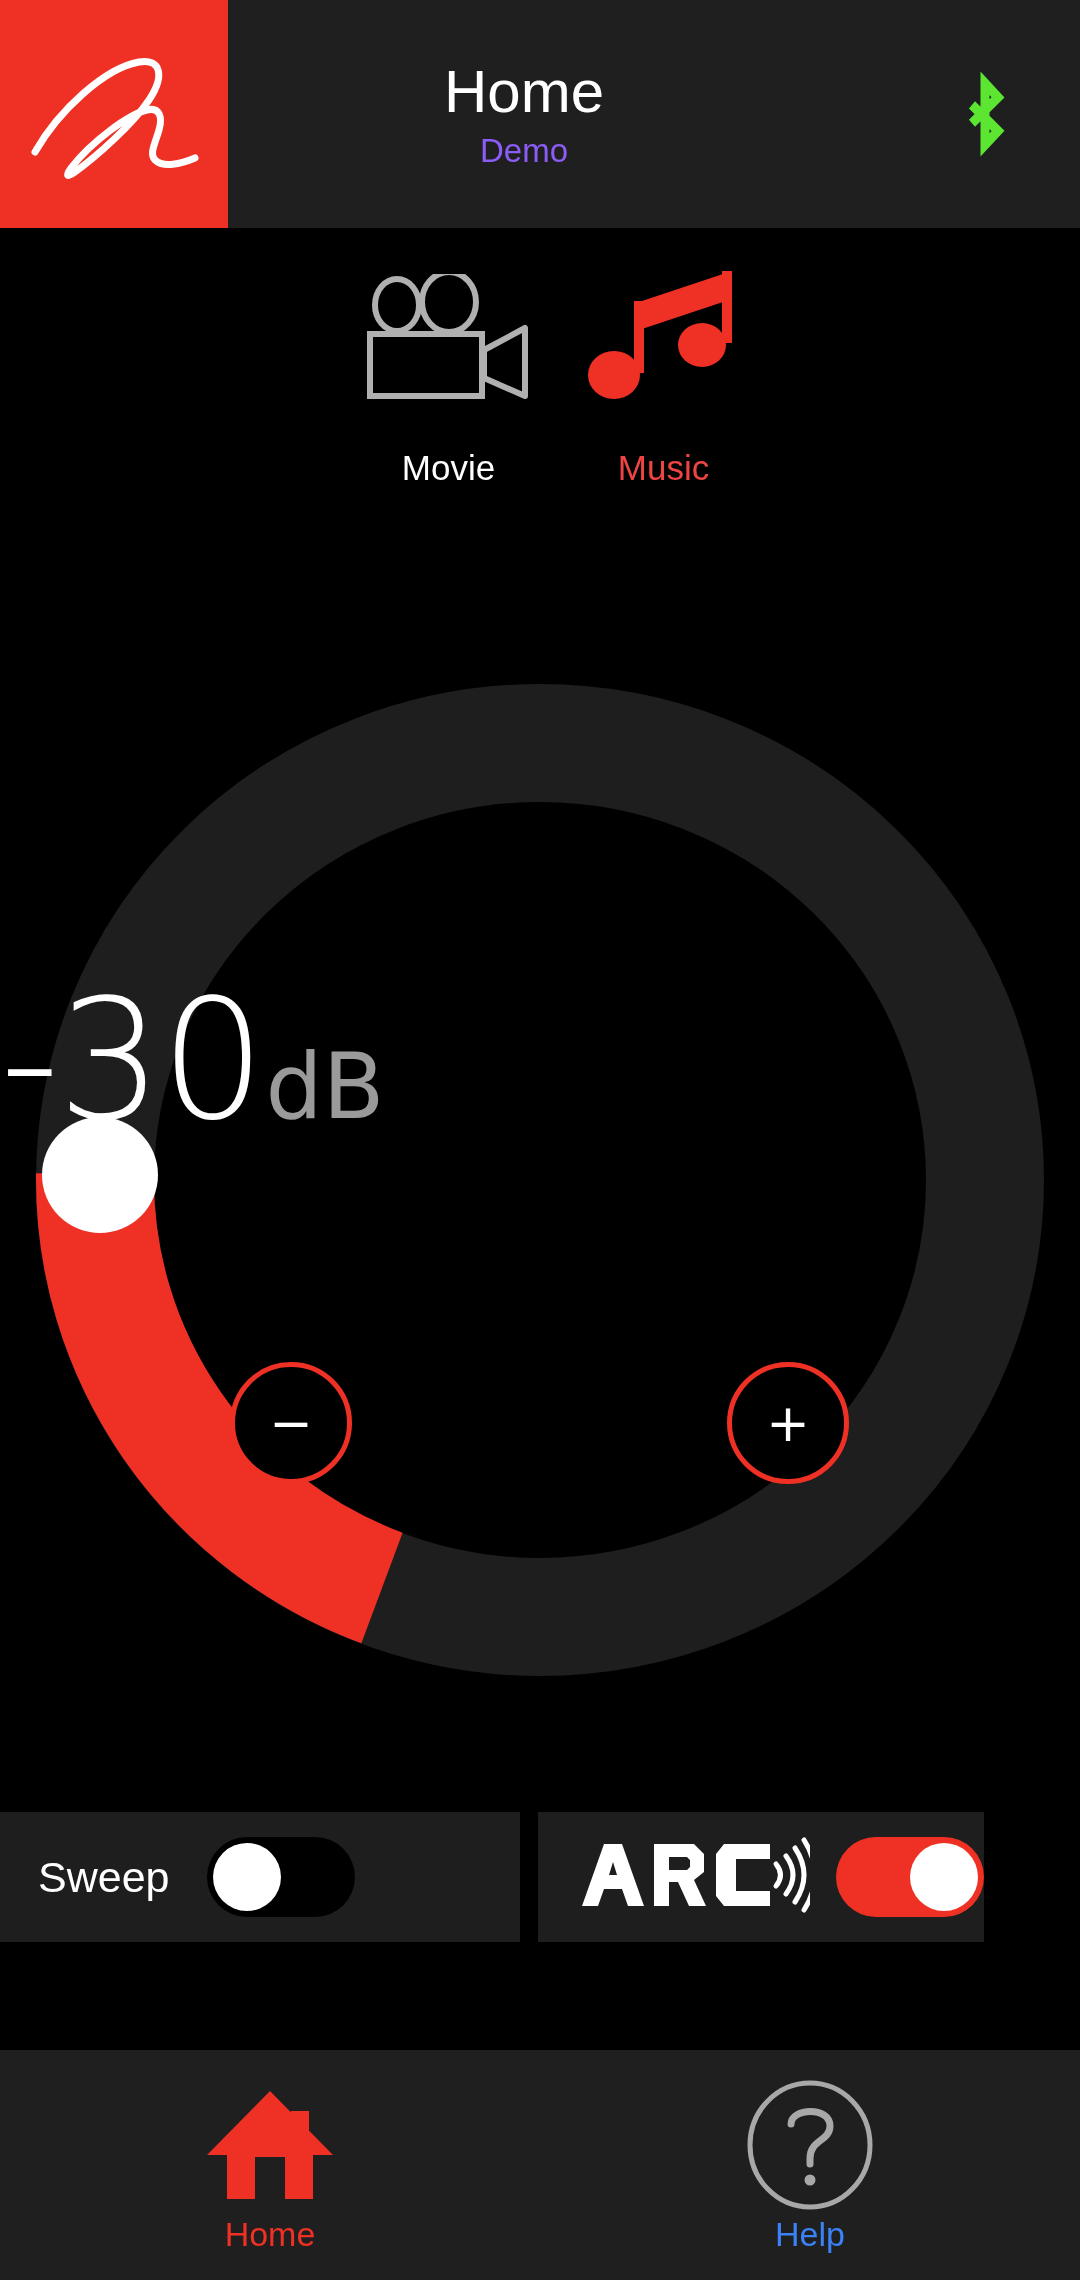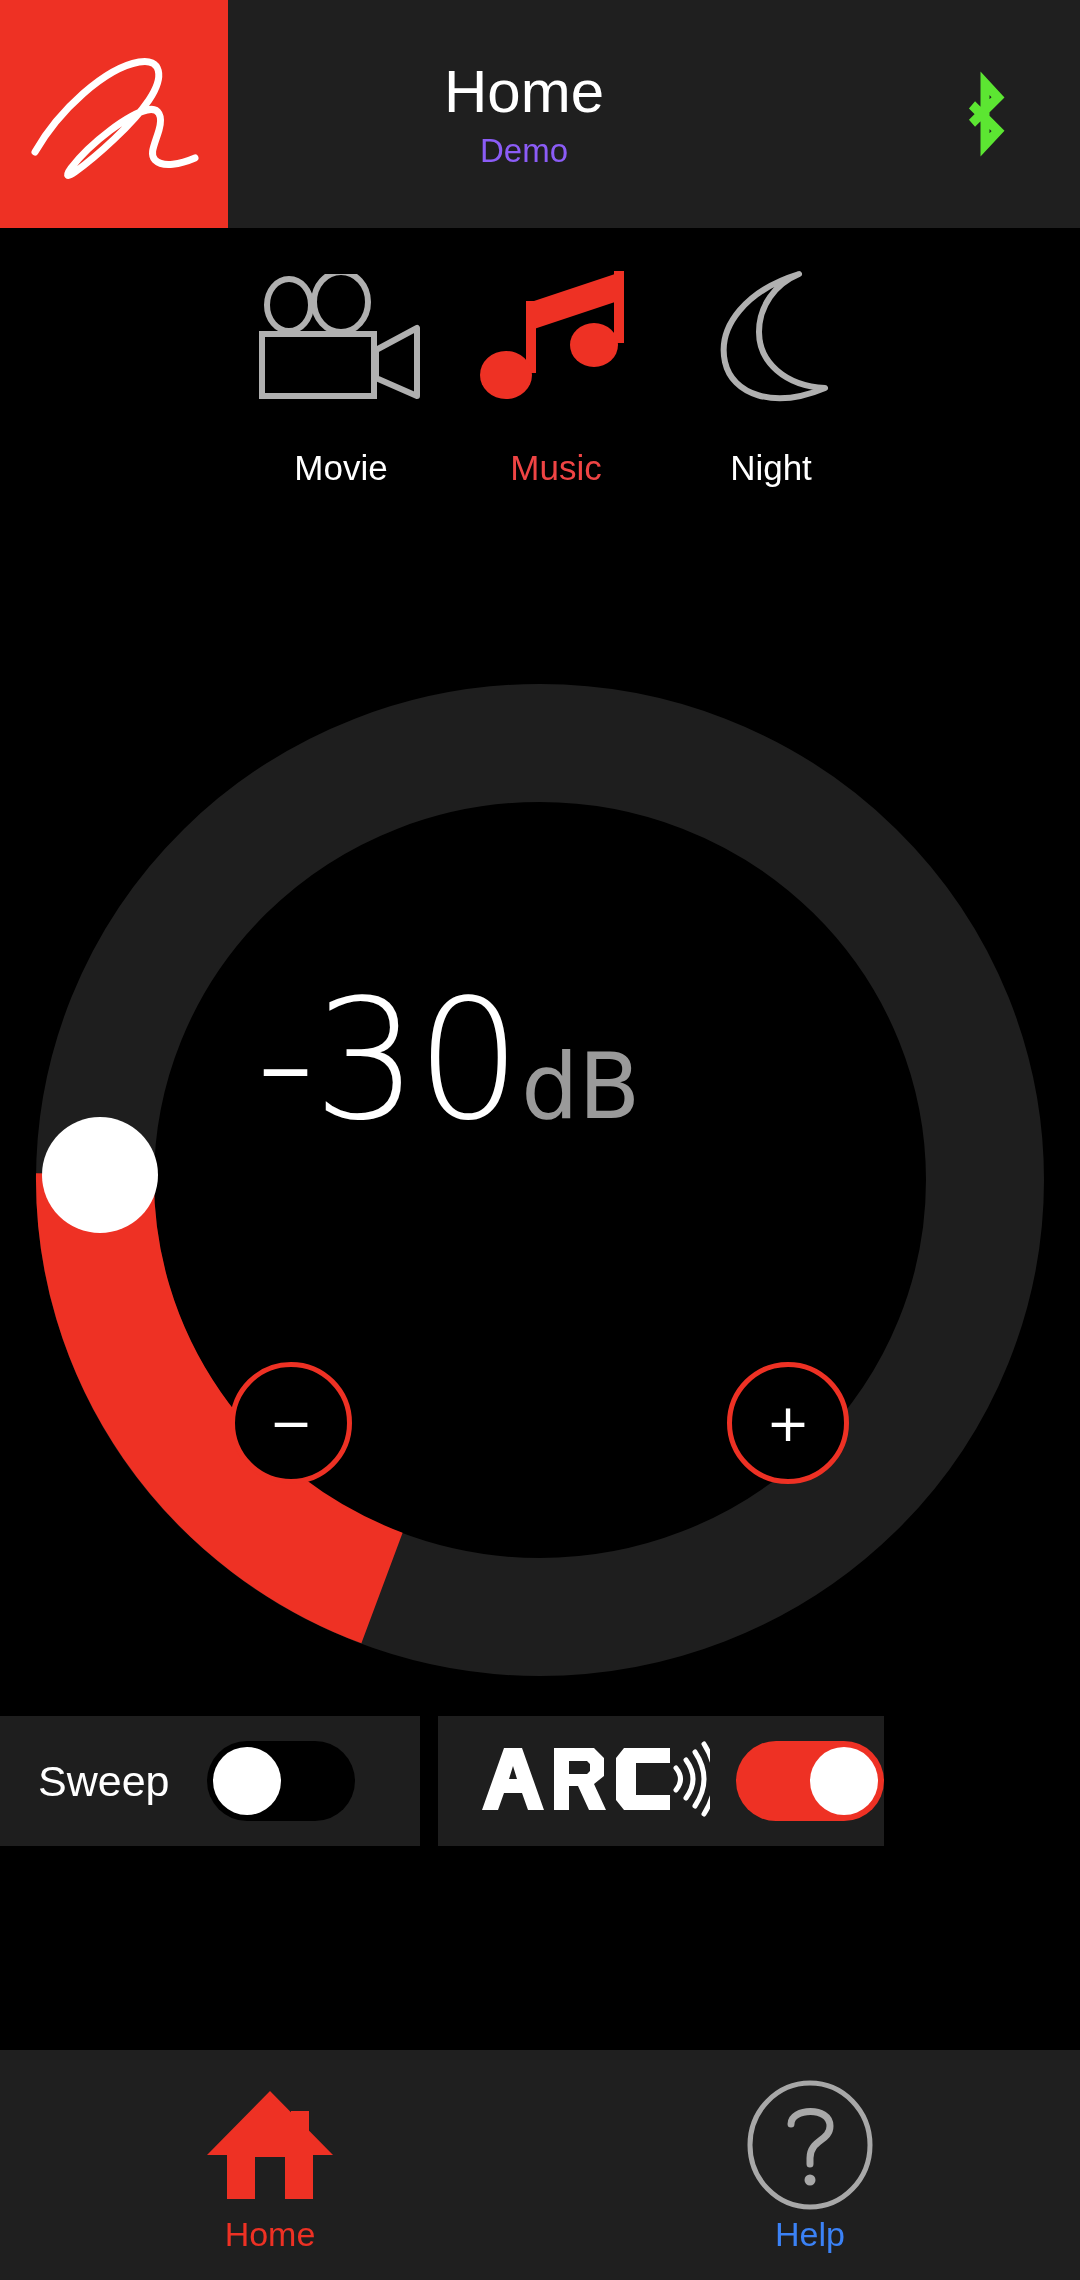--- a/index.html
+++ b/index.html
@@ -120,21 +120,20 @@
     top: 20px;
     width: 1020px;
     height: 1000px;
   }
   .dial svg { display: block; }
   .dial-readout {
     position: absolute;
     left: 0;
     top: 305px;
     width: 896px;
-    text-align: center;
     white-space: nowrap;
   }
   .dial-value {
     color: #ffffff;
     font-size: 165px;
     font-weight: 300;
     letter-spacing: -2px;
     font-family: "DejaVu Sans", sans-serif;
   }
   .dial-unit {
@@ -168,22 +167,22 @@
     font-weight: 400;
     font-family: "DejaVu Sans", sans-serif;
   }
   .btn-minus { left: 230px; top: 1362px; }
   .btn-plus  { left: 727px; top: 1362px; }
 
   
   .toggle-row {
     position: absolute;
     left: 0;
-    top: 1716px;
-    width: 884px;
+    top: 1812px;
+    width: 984px;
     height: 130px;
     display: flex;
     gap: 18px;
   }
   .panel {
     background: #1e1e1e;
     display: flex;
     align-items: center;
     height: 130px;
     box-sizing: border-box;
@@ -312,29 +311,20 @@
           <path d="M58 38 L148 8 L148 36 L58 66 Z" fill="#ee3124"></path>
           <rect x="50" y="38" width="10" height="72" fill="#ee3124"></rect>
           <rect x="138" y="8" width="10" height="72" fill="#ee3124"></rect>
           <ellipse cx="30" cy="112" rx="26" ry="24" fill="#ee3124"></ellipse>
           <ellipse cx="118" cy="82" rx="24" ry="22" fill="#ee3124"></ellipse>
         </svg>
       </div>
       <div class="mode-label active">Music</div>
     </div>
 
-    <div class="mode">
-      <div class="mode-icon">
-        <svg width="128" height="140" viewBox="0 0 128 140">
-          <path d="M92 6 C 40 22, 10 58, 18 94 C 25 126, 66 142, 118 120
-                   C 78 118, 52 94, 52 64 C 52 38, 68 16, 92 6 Z" fill="none" stroke="#b0b0b0" stroke-width="6" stroke-linejoin="round"></path>
-        </svg>
-      </div>
-      <div class="mode-label">Night</div>
-    </div>
 
   </div>
 
   <div class="dial-wrap">
 
     <div class="dial">
       <svg width="1020" height="1000" viewBox="0 0 1020 1000">
 
         <ellipse cx="510" cy="500" rx="445" ry="437" fill="none" stroke="#1e1e1e" stroke-width="118"></ellipse>
 

